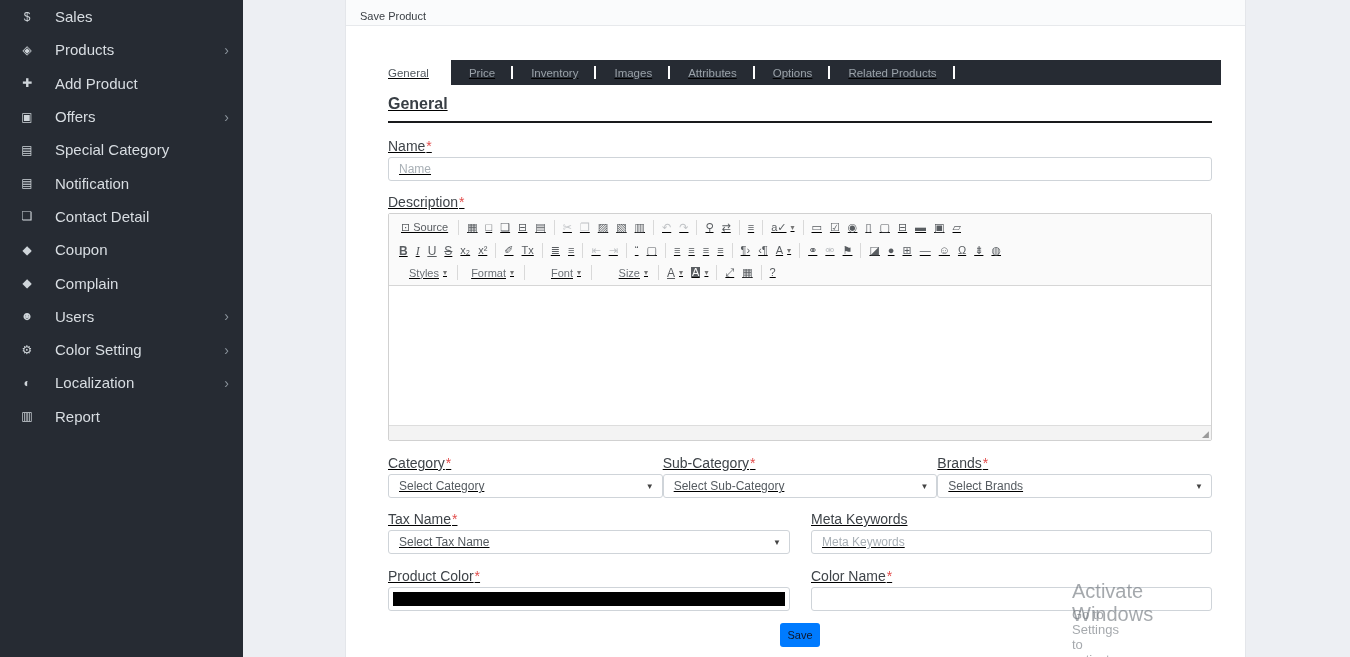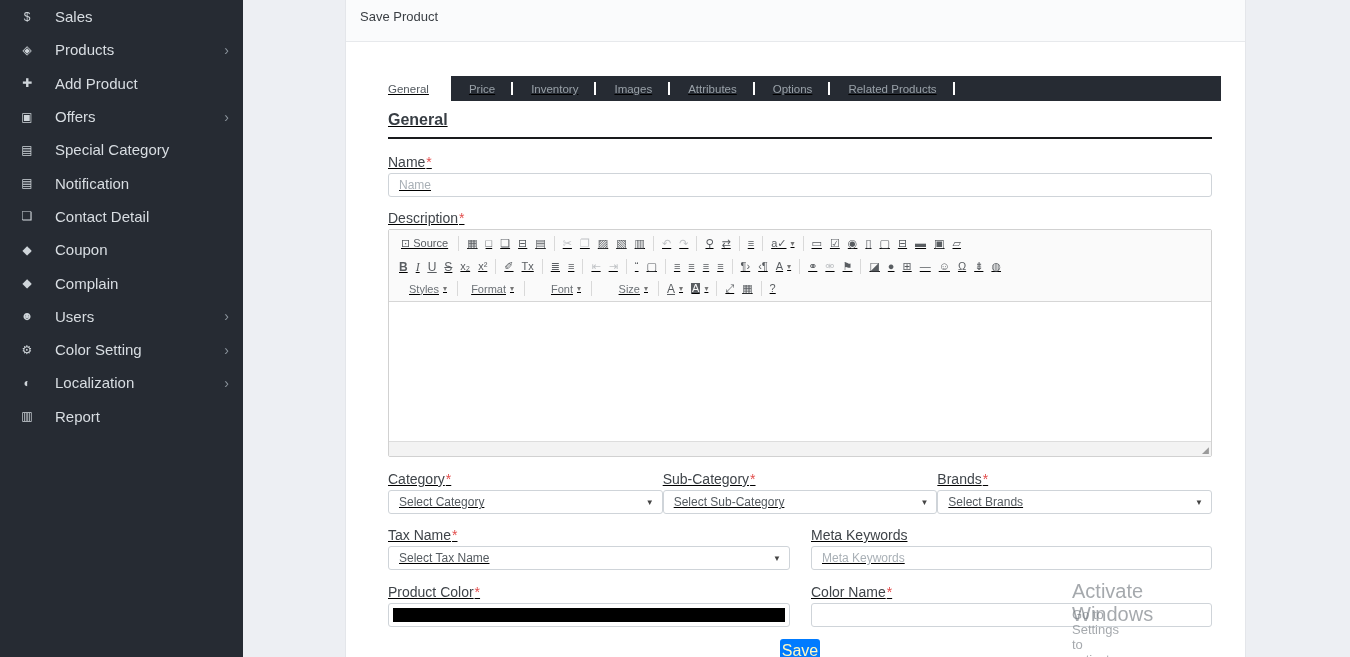--- a/index.html
+++ b/index.html
@@ -14,22 +14,22 @@
     cursor:pointer; }
   .side-icon { position:absolute; left:16px; width:22px; text-align:center;
     color:#cfd5da; font-size:12px; }
   .side-label { position:absolute; left:55px; color:#d8dde2; font-size:15px; }
   .side-chevron { position:absolute; right:14px; color:#8b939c; font-size:14px;
     line-height:1; }
 
   
   .panel { position:absolute; left:345px; top:0; width:901px; height:657px;
     background:#ffffff; border-left:1px solid #e4e6ea; border-right:1px solid #e4e6ea; }
-  .panel-header { height:42px; background:#fafbfc; border-bottom:1px solid #e7e9ec;
-    line-height:33px; padding-left:14px; font-size:13px; color:#3a3f44; }
+  .panel-header { height:26px; background:#fafbfc; border-bottom:1px solid #e7e9ec;
+    line-height:33px; padding-left:14px; font-size:11px; color:#3a3f44; }
   .content { padding:34px 33px 0 42px;text-decoration:underline; }
 
   
   .tabbar { display:flex; height:25px; width:833px; background:#262b33; }
   .tab { position:relative; padding:0 18px; font-size:11.5px; color:#99a1a8;
     display:flex; align-items:center; cursor:pointer; white-space:nowrap; }
   .tab::after { content:""; position:absolute; right:0; top:6px; bottom:6px;
     width:2px; background:#fdfdfd; }
   .tab.active { background:#ffffff; color:#52585e; padding:0 22px 0 0; }
   .tab.active::after { display:none; }
@@ -54,22 +54,22 @@
 
   .select { position:relative; height:24px; margin-top:3px; border:1px solid #cfd4d9;
     border-radius:3px; background:#fff; font-size:12px; color:#555b60;
     display:flex; align-items:center; padding:0 22px 0 10px; cursor:pointer; }
   .select .caret { position:absolute; right:8px; top:7px; font-size:8px; color:#444; }
 
   .colorwrap { padding:0 4px; display:flex; align-items:center; }
   .swatch { width:100%; height:14px; background:#000000; }
 
   .save-row { margin-top:12px; text-align:center; }
-  .save-btn { width:40px; height:24px; background:#007bff; color:#fef9c3; border:0;
-    border-radius:3px; font-size:16px; cursor:pointer;
+  .save-btn { width:40px; height:24px; background:#007bff; color:#0f172a; border:0;
+    border-radius:3px; font-size:11px; cursor:pointer;
     font-family:"Liberation Sans","DejaVu Sans",sans-serif; }
 
   
   .editor { margin-top:3px; border:1px solid #d1d1d1; border-radius:2px; }
   .tb-wrap { background:#fafafa; border-bottom:1px solid #d6d6d6; padding:2px 6px; }
   .tb-row { display:flex; align-items:center; height:23px; }
   .tbi { color:#595d61; font-size:11px; padding:0 4px; cursor:pointer;
     display:inline-flex; align-items:center; line-height:1; white-space:nowrap; }
   .tbi.dis { color:#c0c3c6; cursor:default; }
   .tbsep { width:1px; height:15px; background:#d9d9d9; margin:0 4px; }

